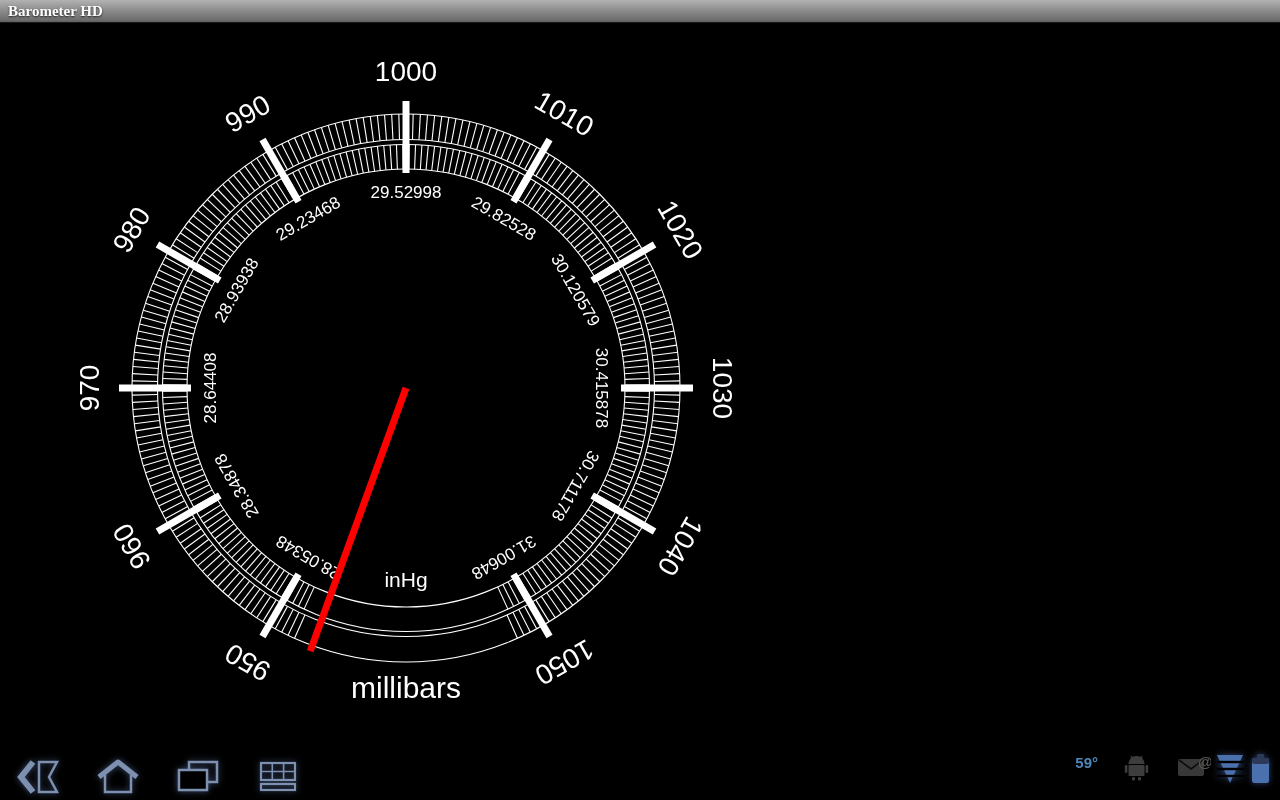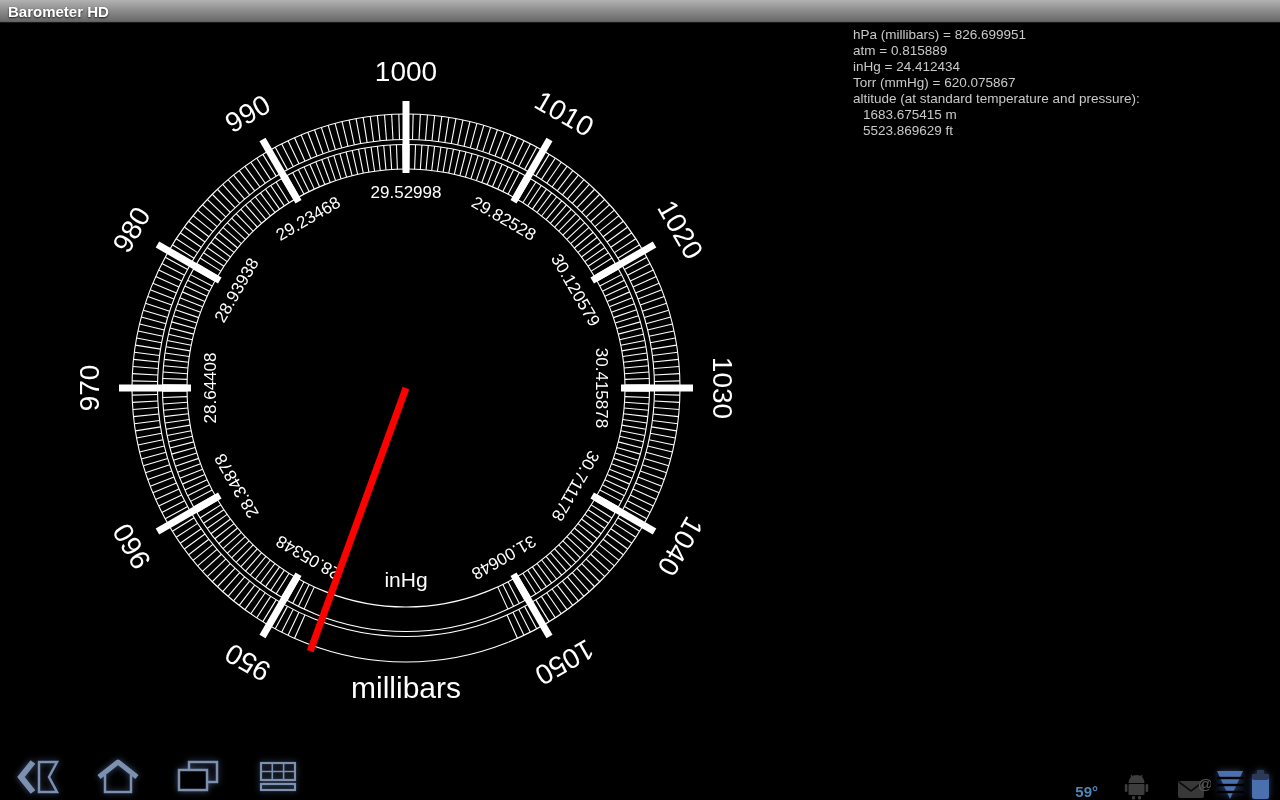--- a/index.html
+++ b/index.html
@@ -9,20 +9,21 @@
   
   .titlebar {
     position:absolute; top:0; left:0; width:1280px; height:23px;
     background:linear-gradient(#b2b2b2, #8e8e8e 45%, #6e6e6e 90%, #5f5f5f);
     border-bottom:1px solid #1a1a1a;
     display:flex; align-items:center; padding-left:8px;
   }
   .titlebar .apptitle {
     color:#fff; font-weight:bold; font-size:15px;
     text-shadow:0 1px 2px rgba(0,0,0,.75);
+    font-family:Liberation Serif, serif;
   }
 
   
   .content { position:absolute; top:24px; left:0; width:1280px; height:730px; background:#000; }
   #gauge { position:absolute; left:0; top:0; }
 
   .readings {
     position:absolute; left:853px; top:3px;
     color:var(--info-text,#c9c9c9); font-size:13.5px; line-height:16px;
   }
@@ -30,21 +31,21 @@
 
   
   .navbar {
     position:absolute; bottom:0; left:0; width:1280px; height:46px;
     background:#000; display:flex; align-items:center;
   }
   .navleft { display:flex; align-items:center; padding-left:14px; gap:32px; }
   .navbtn { width:48px; height:38px; display:flex; align-items:center; justify-content:center; background:none; border:none; cursor:pointer; }
   .navbtn svg { color:var(--nav-icon,#7d90b0); filter:drop-shadow(0 0 3px rgba(110,140,200,.55)); }
 
-  .navright { position:absolute; right:10px; display:flex; align-items:flex-end; height:46px; }
+  .navright { position:absolute; right:10px; display:flex; align-items:flex-start; height:46px; }
   .temp { color:var(--temperature,#4e87b8); font-size:15px; font-weight:600; margin-right:26px; }
   .tray-ic { display:flex; align-items:center; }
   .robot { margin-right:28px; }
   .mail  { margin-right:6px; }
   .clock {
     font-family:"DejaVu Sans Mono", monospace; font-weight:bold;
     font-size:37px; color:var(--clock,#5c6880); letter-spacing:0px;
     margin-right:8px; text-shadow:0 0 4px rgba(80,100,150,.35);
   }
   .signal { margin-right:7px; filter:drop-shadow(0 0 3px rgba(90,130,210,.5)); }
@@ -525,29 +526,20 @@
         <text x="575.74097914175" y="461.99999999999994" fill="#ffffff" font-size="17" text-anchor="middle" dy="0.35em" font-family="Liberation Sans, sans-serif" transform="rotate(120 575.74097914175 461.99999999999994)">30.711178</text>
         <text x="504" y="533.74097914175" fill="#ffffff" font-size="17" text-anchor="middle" dy="0.35em" font-family="Liberation Sans, sans-serif" transform="rotate(150 504 533.74097914175)">31.00648</text>
       </g>
       <g>
         <text x="406" y="563" fill="#ffffff" font-size="21" text-anchor="middle" font-family="Liberation Sans, sans-serif">inHg</text>
         <text x="406" y="674" fill="#ffffff" font-size="30" text-anchor="middle" font-family="Liberation Sans, sans-serif">millibars</text>
       </g>
       <line x1="406" y1="364" x2="310.23435986881276" y2="627.1139338200544" stroke="#ff0000" stroke-width="7"></line>
     </svg>
 
-  <div class="readings" id="readings">
-      <div class="rline">hPa (millibars) = 826.699951</div>
-      <div class="rline">atm = 0.815889</div>
-      <div class="rline">inHg = 24.412434</div>
-      <div class="rline">Torr (mmHg) = 620.075867</div>
-      <div class="rline">altitude (at standard temperature and pressure):</div>
-      <div class="rline indent">1683.675415 m</div>
-      <div class="rline indent">5523.869629 ft</div>
-    </div>
 </main>
 
 <footer class="navbar">
   <div class="navleft">
 
     <button class="navbtn">
       <svg width="46" height="38" viewBox="0 0 46 38">
         <path d="M18 4 L6 19 L18 34" fill="none" stroke="currentColor" stroke-width="6" stroke-linejoin="miter"></path>
         <path d="M24 4 H42 L34 19 L42 34 H24 Z" fill="none" stroke="currentColor" stroke-width="2.5"></path>
       </svg>

